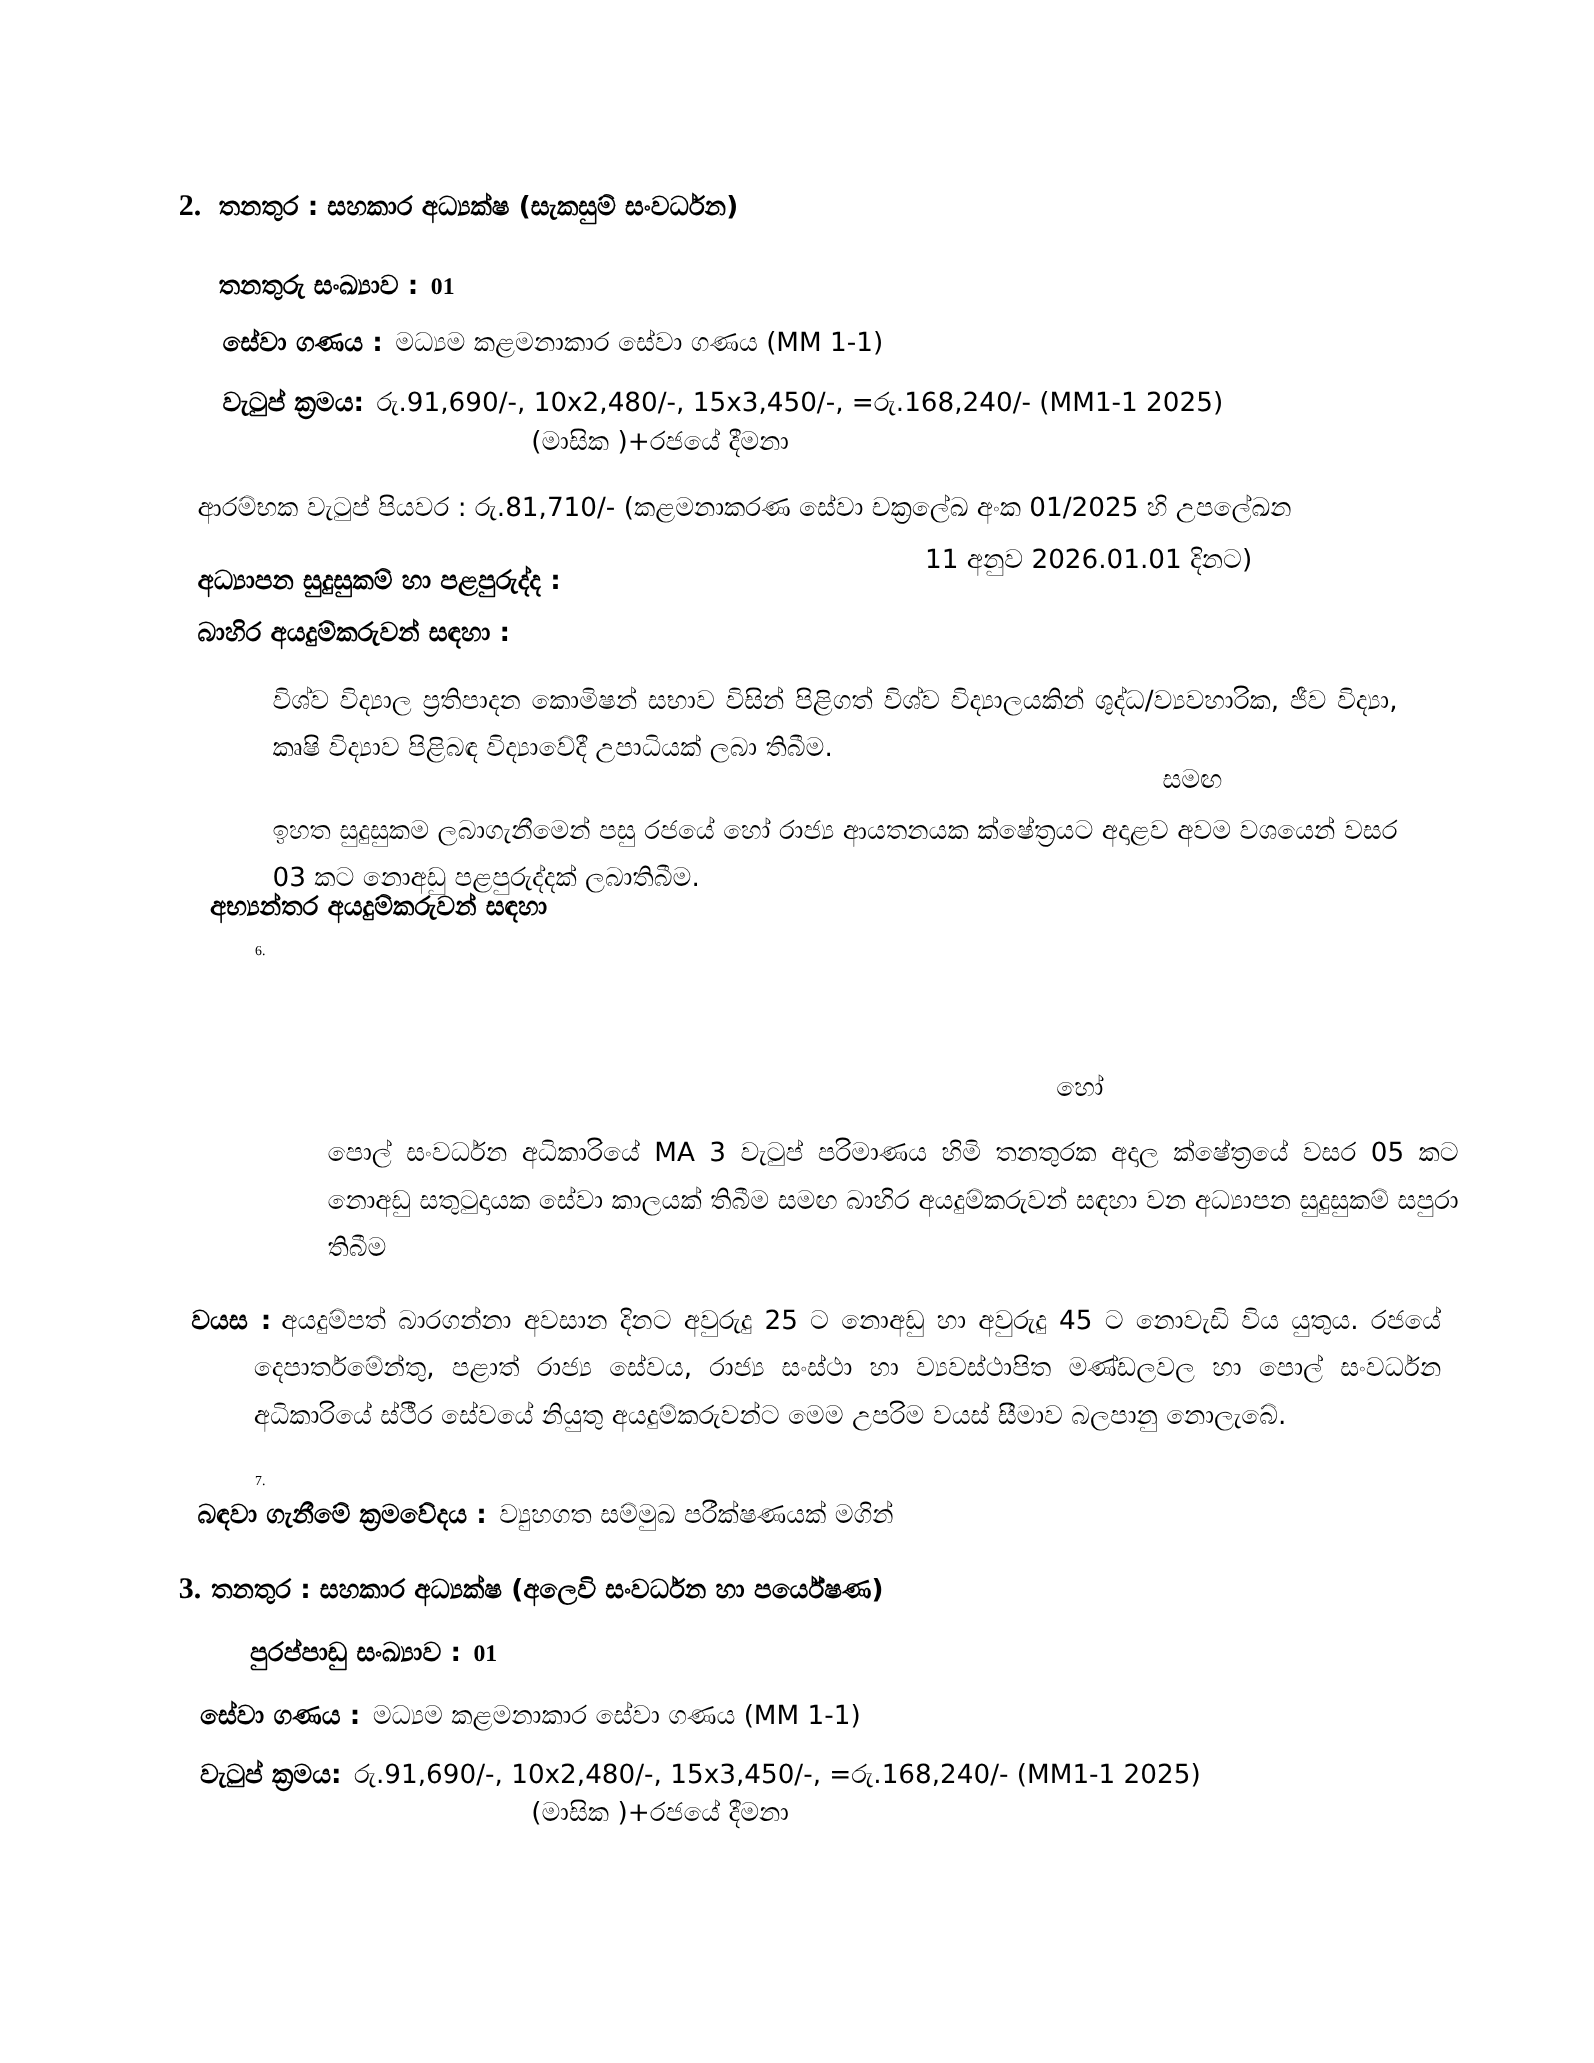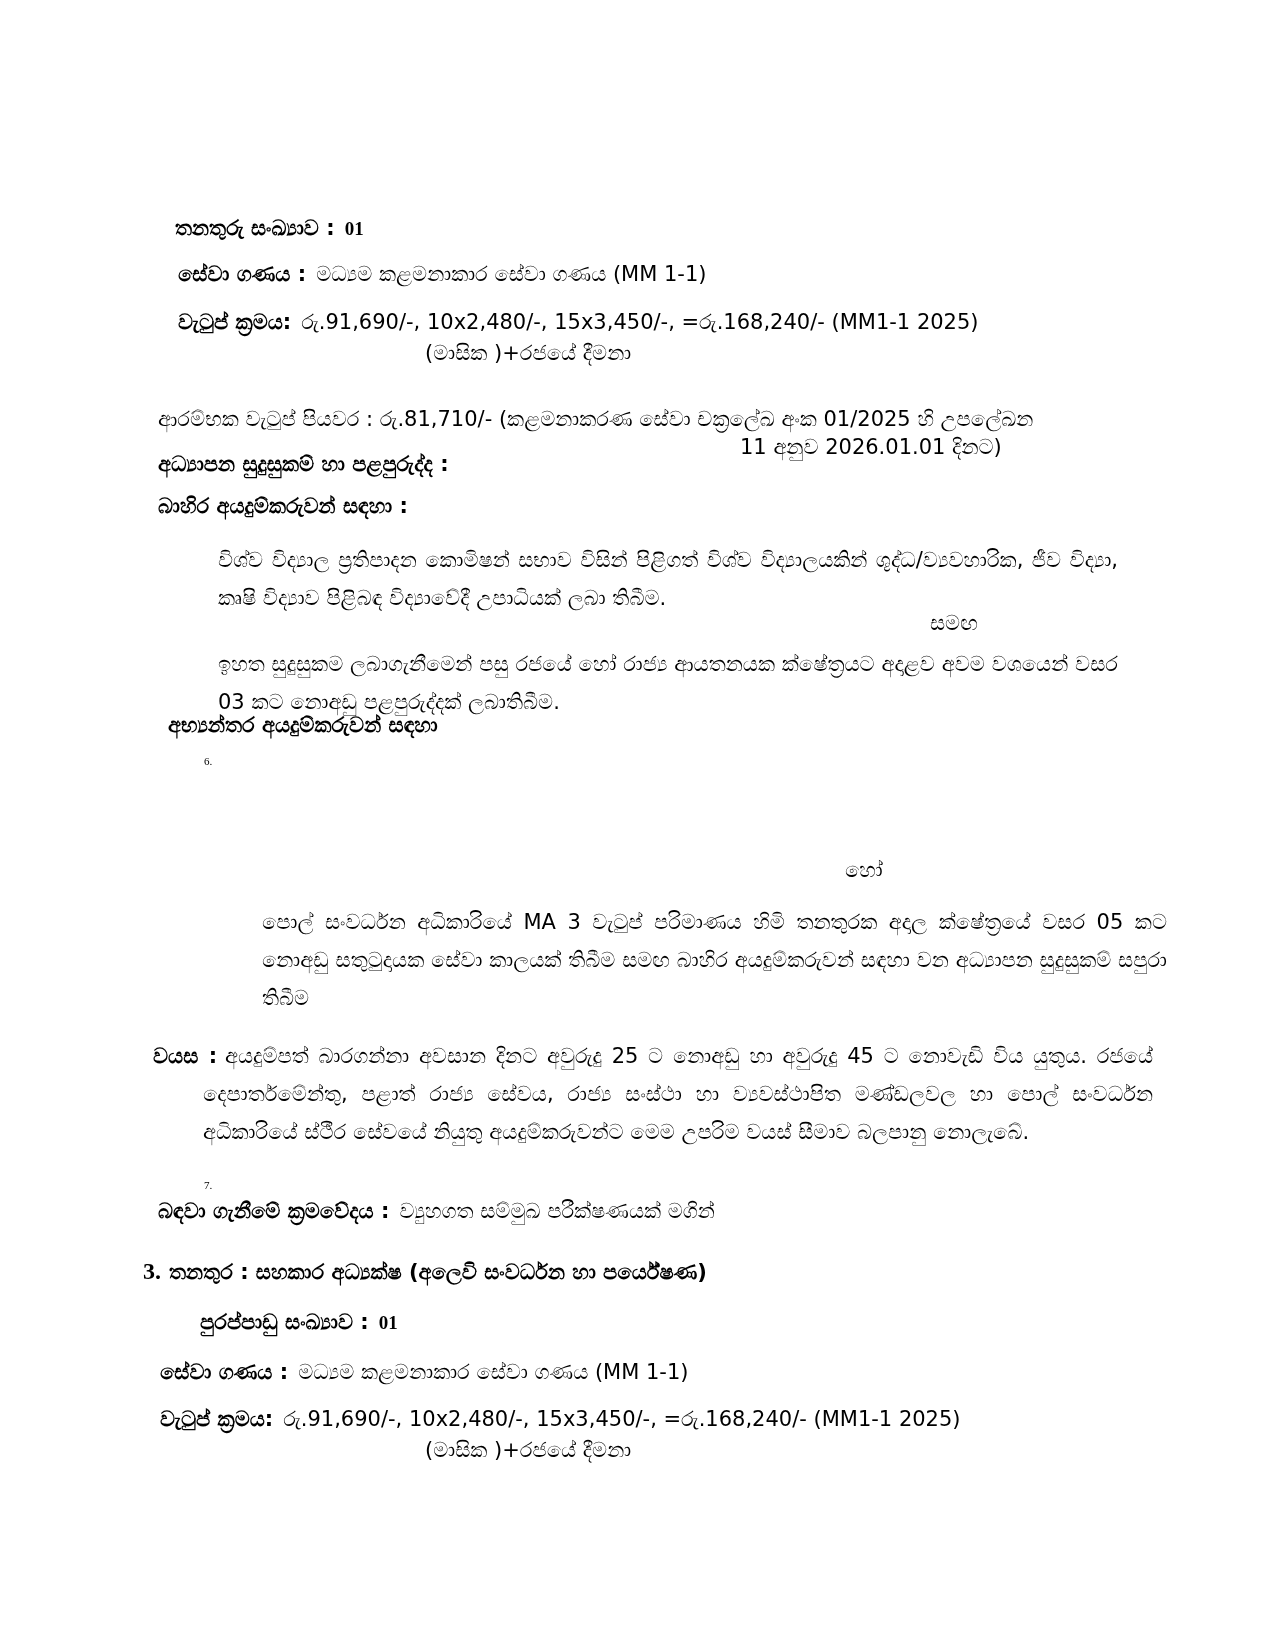--- a/index.html
+++ b/index.html
@@ -46,36 +46,39 @@
     line-height:38px;
     padding-left:50px;
     text-indent:-50px;
   }
 </style>
 </head>
 <body>
 
 <div class="page">
 
+  <div class="abs b" style="left:143px;top:150px;">
+    <span class="heading-num">2.</span><span>තනතුර : සහකාර අධ්‍යක්ෂ (සැකසුම් සංවර්ධන)</span>
+  </div>
 
   <div class="abs" style="left:175px;top:213px;">
     <span class="label">තනතුරු සංඛ්‍යාව :</span><span class="num">01</span>
   </div>
 
   <div class="abs" style="left:178px;top:259px;">
     <span class="label">සේවා ගණය :</span><span>මධ්‍යම කළමනාකාර සේවා ගණය (MM 1-1)</span>
   </div>
 
   <div class="abs" style="left:178px;top:307px;">
     <span class="label">වැටුප් ක්‍රමය:</span><span>රු.91,690/-, 10x2,480/-, 15x3,450/-, =රු.168,240/-  (MM1-1 2025)</span>
   </div>
 
   <div class="abs" style="left:425px;top:338px;">(මාසික )+රජයේ දීමනා</div>
 
-  <div class="abs" style="left:158px;top:391px;margin-top:13px;">ආරම්භක වැටුප් පියවර : රු.81,710/- (කළමනාකරණ සේවා චක්‍රලේඛ අංක 01/2025 හි උපලේඛන</div>
+  <div class="abs" style="left:158px;top:391px;">ආරම්භක වැටුප් පියවර : රු.81,710/- (කළමනාකරණ සේවා චක්‍රලේඛ අංක 01/2025 හි උපලේඛන</div>
   <div class="abs" style="left:740px;top:432px;">11  අනුව 2026.01.01 දිනට)</div>
 
   <div class="abs b" style="left:158px;top:449px;">අධ්‍යාපන සුදුසුකම් හා පළපුරුද්ද :</div>
 
   <div class="abs b" style="left:158px;top:491px;">බාහිර අයදුම්කරුවන් සඳහා :</div>
 
   <div class="para" style="left:218px;top:541px;width:900px;">විශ්ව විද්‍යාල ප්‍රතිපාදන කොමිෂන් සභාව විසින් පිළිගත් විශ්ව විද්‍යාලයකින් ශුද්ධ/ව්‍යවහාරික, ජීව විද්‍යා, කෘෂි විද්‍යාව පිළිබඳ විද්‍යාවේදී උපාධියක් ලබා තිබීම.</div>
 
   <div class="abs" style="left:930px;top:608px;">සමඟ</div>
 

